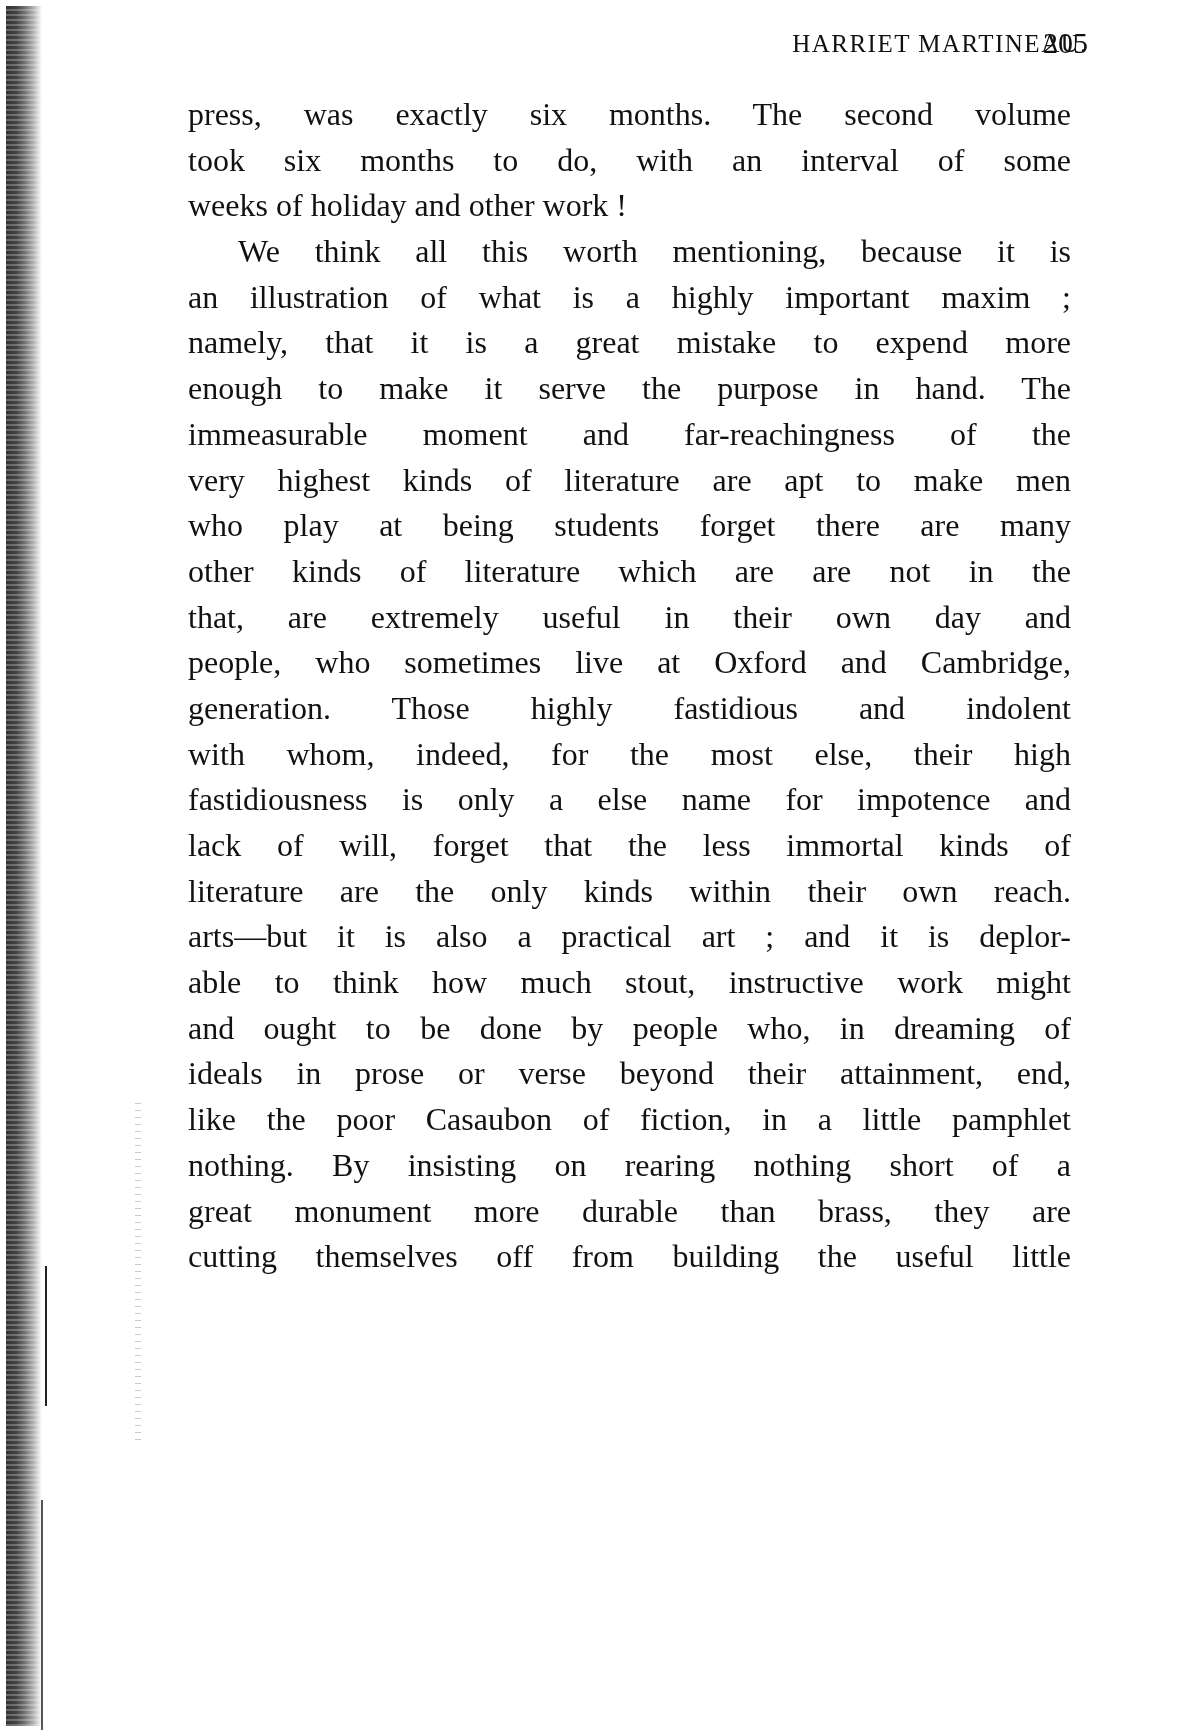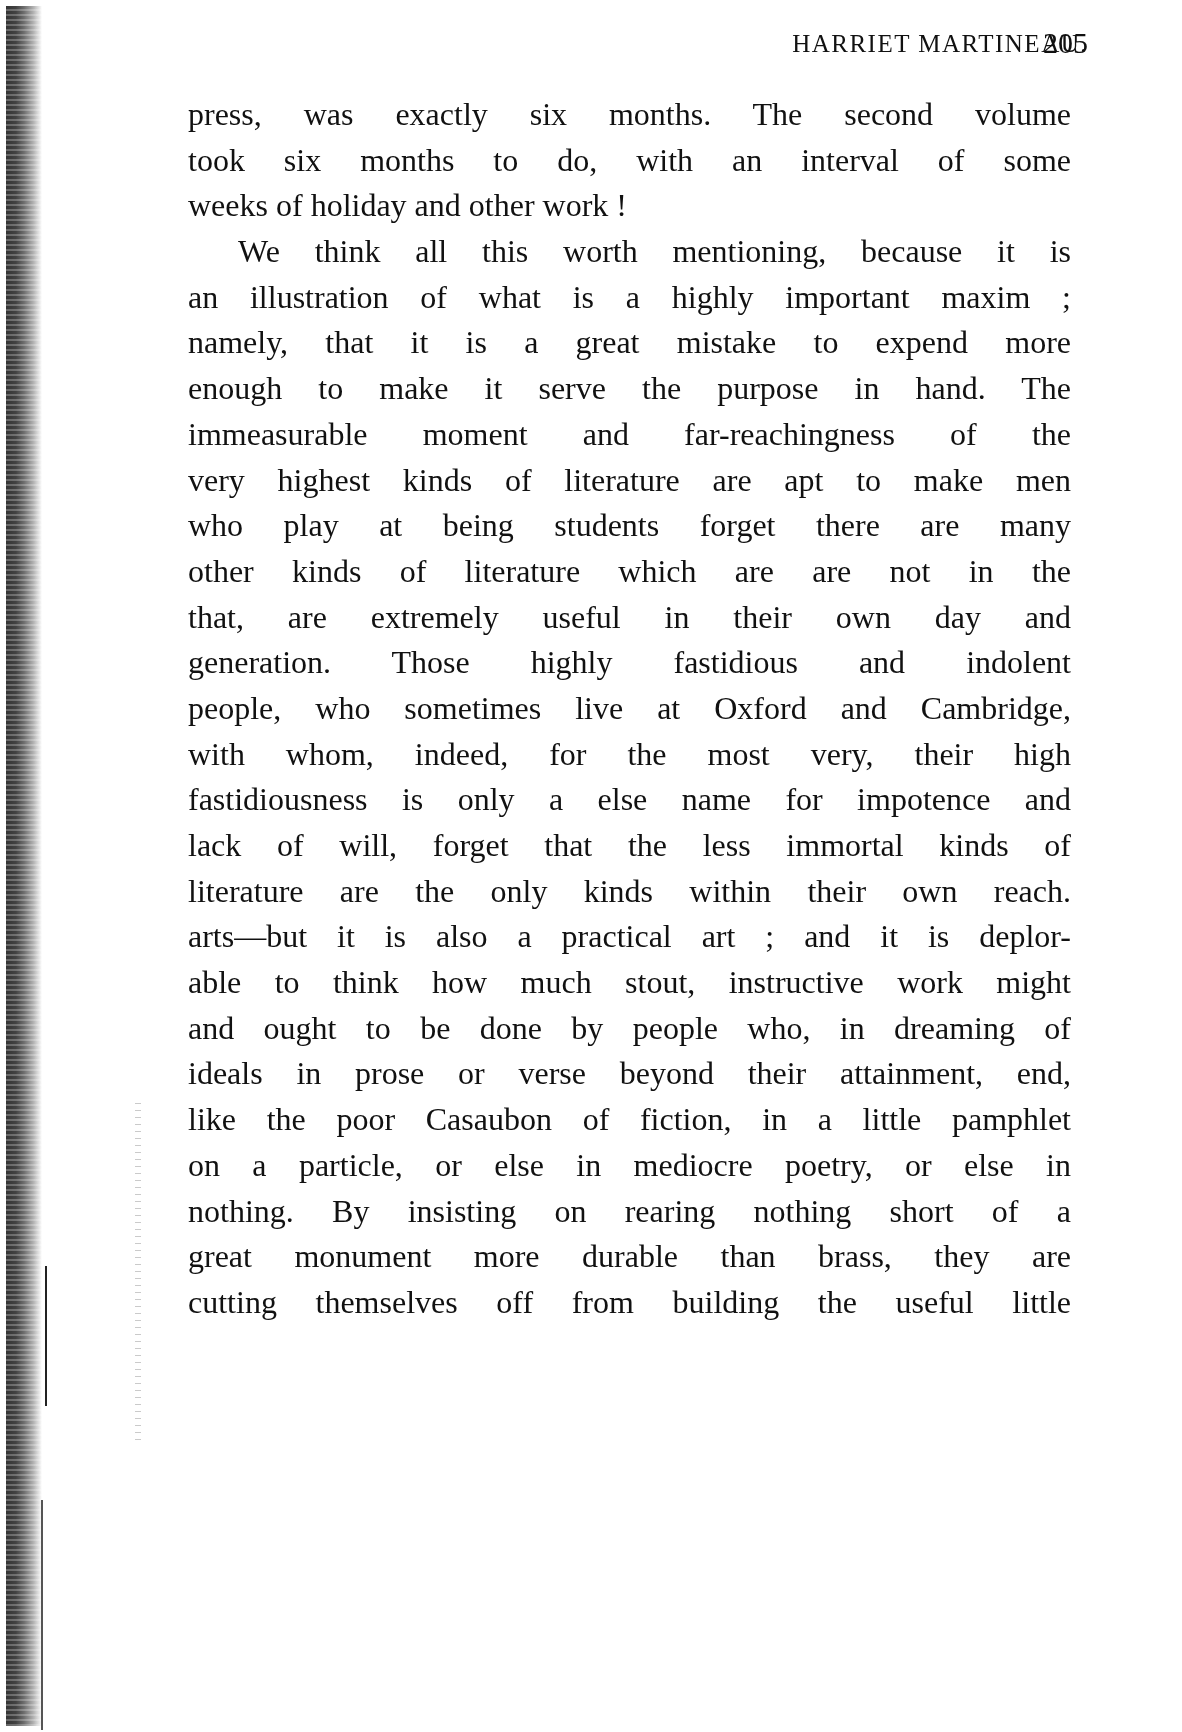--- a/index.html
+++ b/index.html
@@ -118,28 +118,27 @@
   <span class="line last">weeks of holiday and other work !</span>
   <span class="line indent">We think all this worth mentioning, because it is</span>
   <span class="line">an illustration of what is a highly important maxim ;</span>
   <span class="line">namely, that it is a great mistake to expend more</span>
   <span class="line">enough to make it serve the purpose in hand.  The</span>
   <span class="line">immeasurable moment and far-reachingness of the</span>
   <span class="line">very highest kinds of literature are apt to make men</span>
   <span class="line">who play at being students forget there are many</span>
   <span class="line">other kinds of literature which are are not in the</span>
   <span class="line">that, are extremely useful in their own day and</span>
+  <span class="line">people, who sometimes live at Oxford and Cambridge,</span>
   <span class="line">generation.  Those highly fastidious and indolent</span>
-  <span class="line">people, who sometimes live at Oxford and Cambridge,</span>
-  <span class="line">with whom, indeed, for the most very, their high</span>
+  <span class="line">with whom, indeed, for the most else, their high</span>
   <span class="line">fastidiousness is only a else name for impotence and</span>
   <span class="line">lack of will, forget that the less immortal kinds of</span>
   <span class="line">literature are the only kinds within their own reach.</span>
   <span class="line">arts—but it is also a practical art ; and it is deplor-</span>
   <span class="line">able to think how much stout, instructive work might</span>
   <span class="line">and ought to be done by people who, in dreaming of</span>
   <span class="line">ideals in prose or verse beyond their attainment, end,</span>
   <span class="line">like the poor Casaubon of fiction, in a little pamphlet</span>
-  <span class="line">on a particle, or else in mediocre poetry, or else in</span>
   <span class="line">nothing.  By insisting on rearing nothing short of a</span>
   <span class="line">great monument more durable than brass, they are</span>
   <span class="line">cutting themselves off from building the useful little</span>
 </div>
 
 </body></html>

